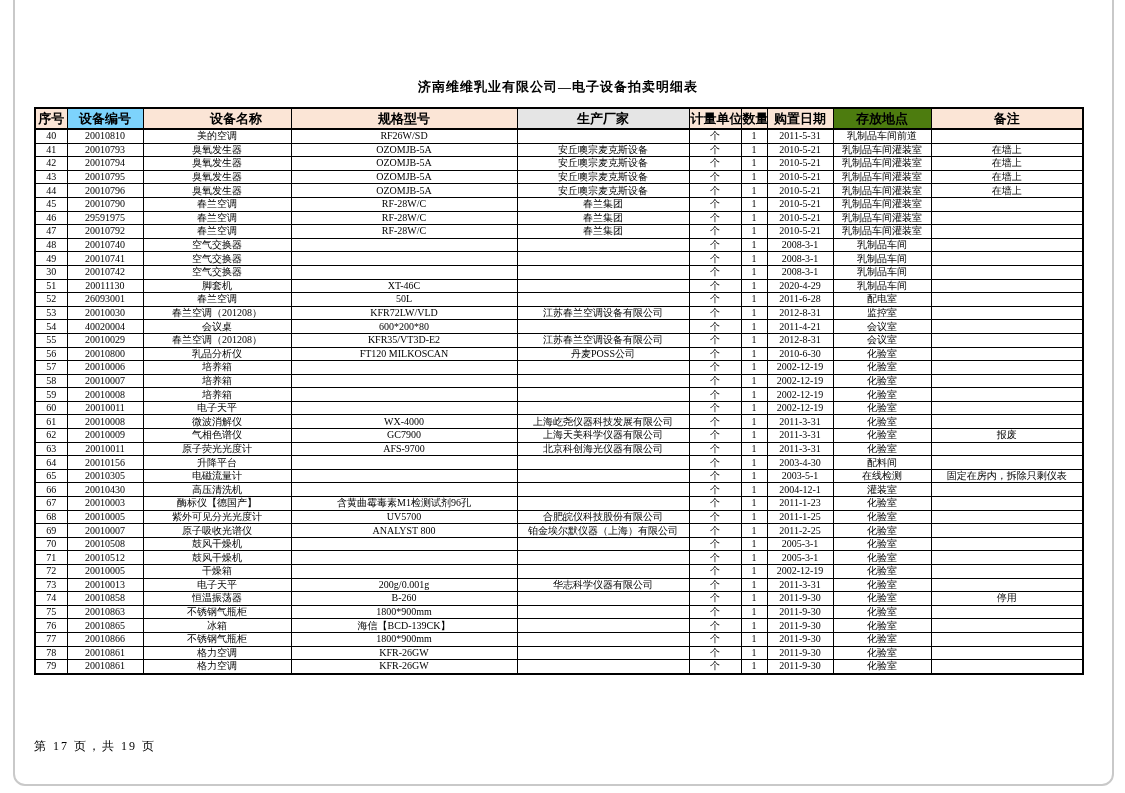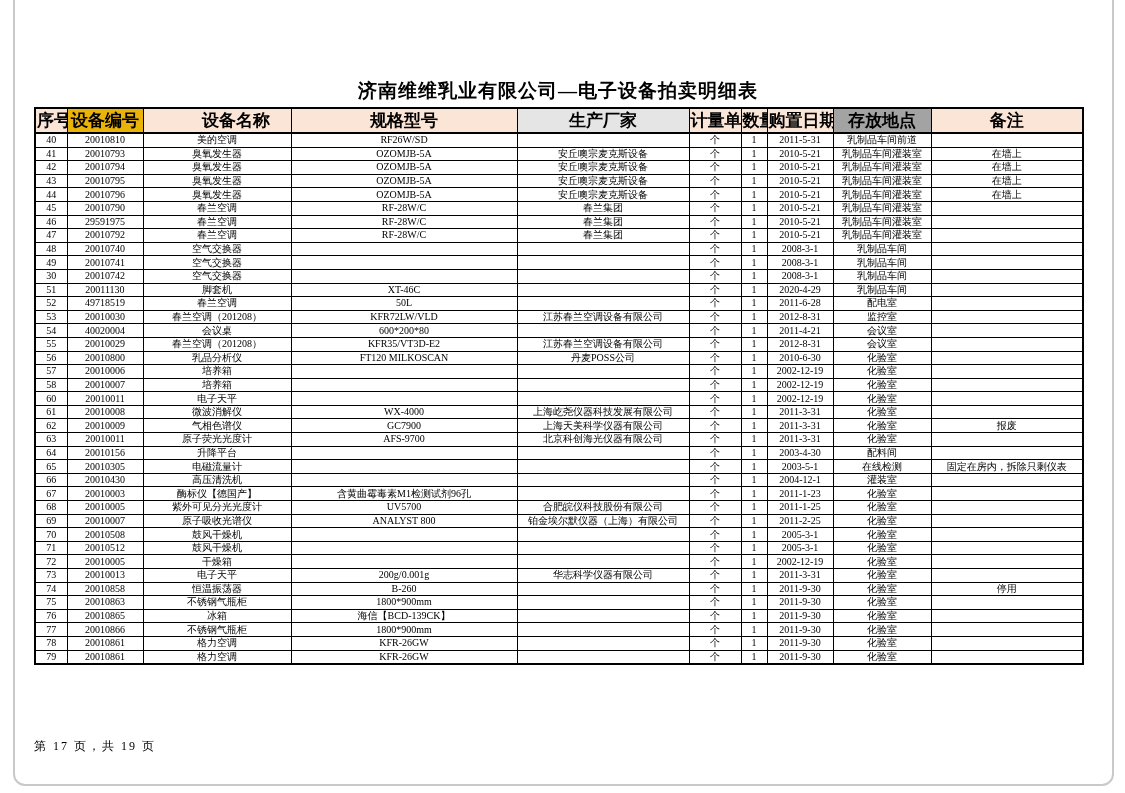--- a/index.html
+++ b/index.html
@@ -16,21 +16,21 @@
     width: 1101px; height: 800px;
     border: 2px solid #c9c9c9;
     border-radius: 12px;
     background: #ffffff;
     box-sizing: border-box;
   }
   .doc-title {
     position: absolute;
     left: 34px; top: 78px; width: 1048px;
     text-align: center;
-    font-size: 19px;
+    font-size: 13px;
     font-weight: bold;
     letter-spacing: 1px;
   }
   table.inventory {
     position: absolute;
     left: 34px; top: 107px;
     width: 1048px;
     border-collapse: collapse;
     table-layout: fixed;
     border: 2px solid #000;
@@ -38,21 +38,21 @@
   table.inventory th, table.inventory td {
     border: 1px solid #000;
     text-align: center;
     vertical-align: middle;
     padding: 0 1px;
     overflow: hidden;
     white-space: nowrap;
   }
   table.inventory thead th {
     height: 19px;
-    font-size: 17px;
+    font-size: 13px;
     font-weight: bold;
     border-bottom: 2px solid #000;
   }
   table.inventory tbody td {
     height: 12.6px;
     font-size: 10px;
     line-height: 1;
   }
   .page-footer {
     position: absolute;
@@ -88,28 +88,28 @@
     <col class="c-mfr">
       <col class="c-unit">
       <col class="c-qty">
       <col class="c-date">
     <col class="c-loc">
       <col class="c-note">
   </colgroup>
   <thead>
     <tr>
         <th style="background: rgb(251, 229, 214);">序号</th>
-        <th style="background: #eab308;">设备编号</th>
+        <th style="background: #7dd3fc;">设备编号</th>
         <th style="background: rgb(251, 229, 214); padding-left: 39px;">设备名称</th>
         <th style="background: rgb(251, 229, 214); margin-left: 32px;">规格型号</th>
         <th style="background: #e5e5e5;">生产厂家</th>
         <th style="background: rgb(251, 229, 214);">计量单位</th>
         <th style="background: rgb(251, 229, 214); margin-top: 44px;">数量</th>
         <th style="background: rgb(251, 229, 214);">购置日期</th>
-        <th style="background: #a3a3a3;">存放地点</th>
+        <th style="background: #4d7c0f;">存放地点</th>
         <th style="background: rgb(251, 229, 214);">备注</th>
       </tr>
   </thead>
   <tbody>
       <tr>
         <td>40</td>
         <td>20010810</td>
         <td>美的空调</td>
         <td>RF26W/SD</td>
         <td></td>
@@ -246,21 +246,21 @@
         <td>XT-46C</td>
         <td></td>
         <td>个</td>
         <td>1</td>
         <td>2020-4-29</td>
         <td>乳制品车间</td>
         <td></td>
       </tr>
       <tr>
         <td>52</td>
-        <td>49718519</td>
+        <td>26093001</td>
         <td>春兰空调</td>
         <td>50L</td>
         <td></td>
         <td>个</td>
         <td>1</td>
         <td>2011-6-28</td>
         <td>配电室</td>
         <td></td>
       </tr>
       <tr>
@@ -319,20 +319,32 @@
         <td></td>
         <td>个</td>
         <td>1</td>
         <td>2002-12-19</td>
         <td>化验室</td>
         <td></td>
       </tr>
       <tr>
         <td>58</td>
         <td>20010007</td>
+        <td>培养箱</td>
+        <td></td>
+        <td></td>
+        <td>个</td>
+        <td>1</td>
+        <td>2002-12-19</td>
+        <td>化验室</td>
+        <td></td>
+      </tr>
+      <tr>
+        <td>59</td>
+        <td>20010008</td>
         <td>培养箱</td>
         <td></td>
         <td></td>
         <td>个</td>
         <td>1</td>
         <td>2002-12-19</td>
         <td>化验室</td>
         <td></td>
       </tr>
       <tr>

